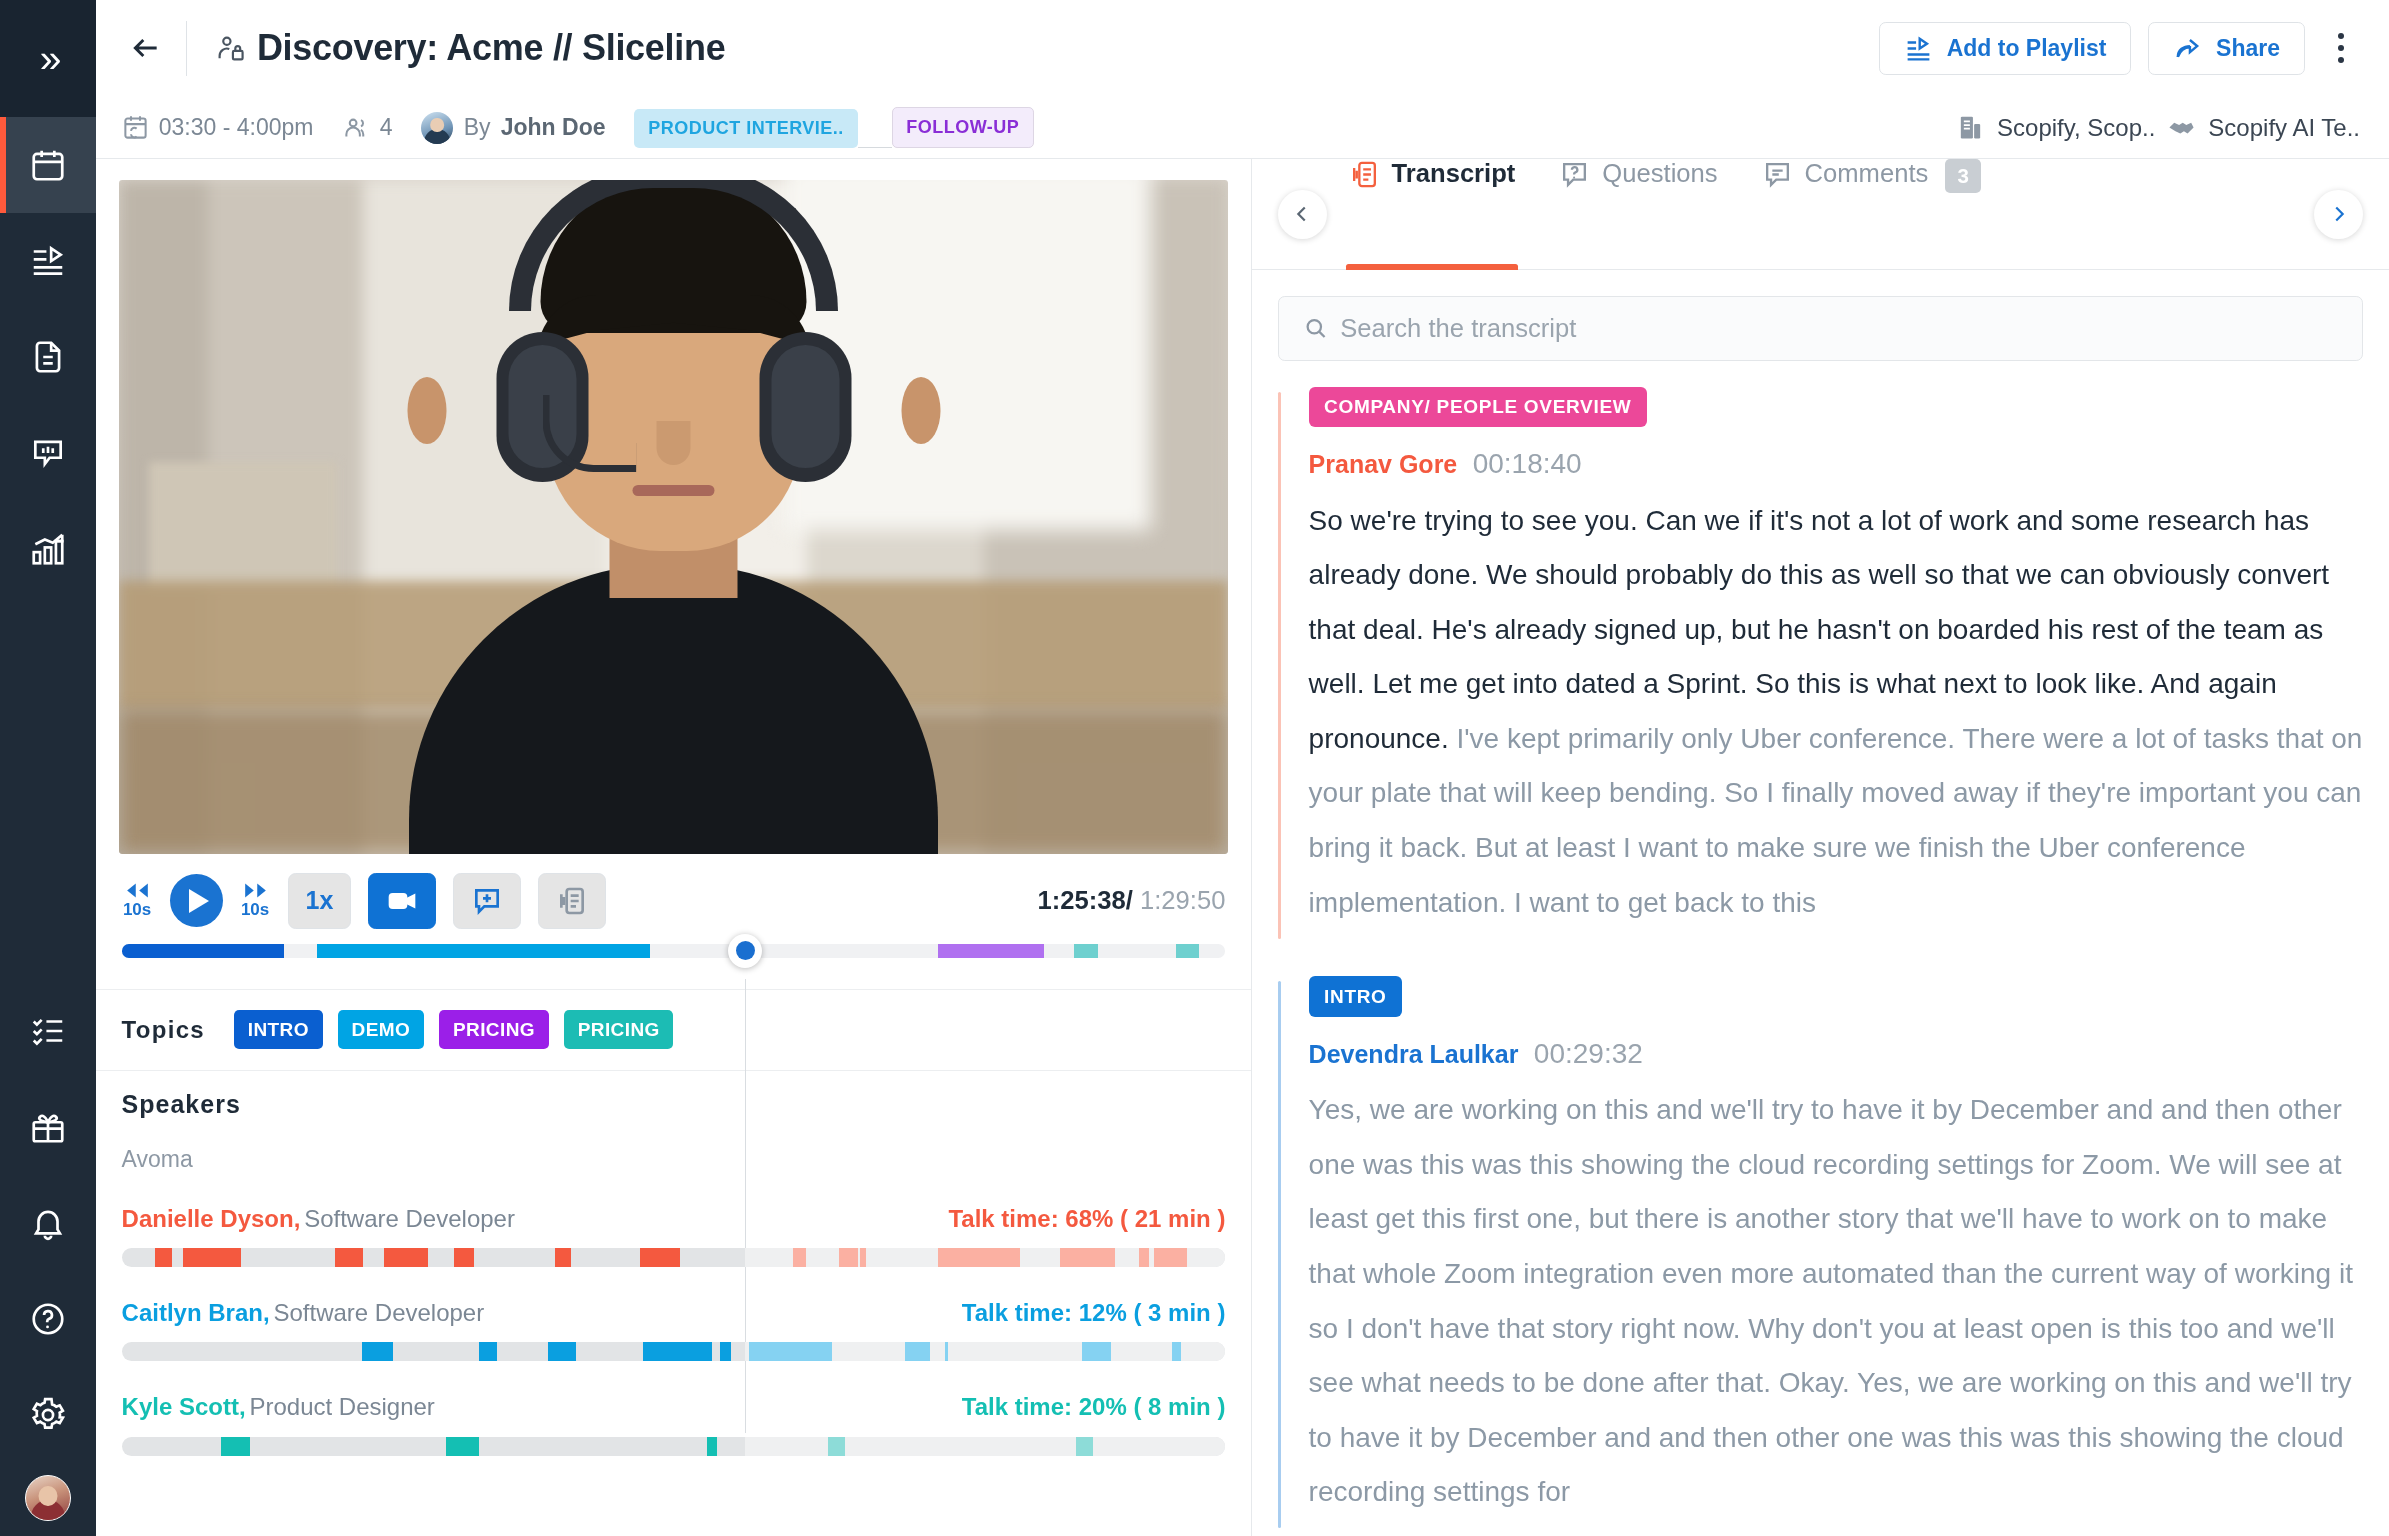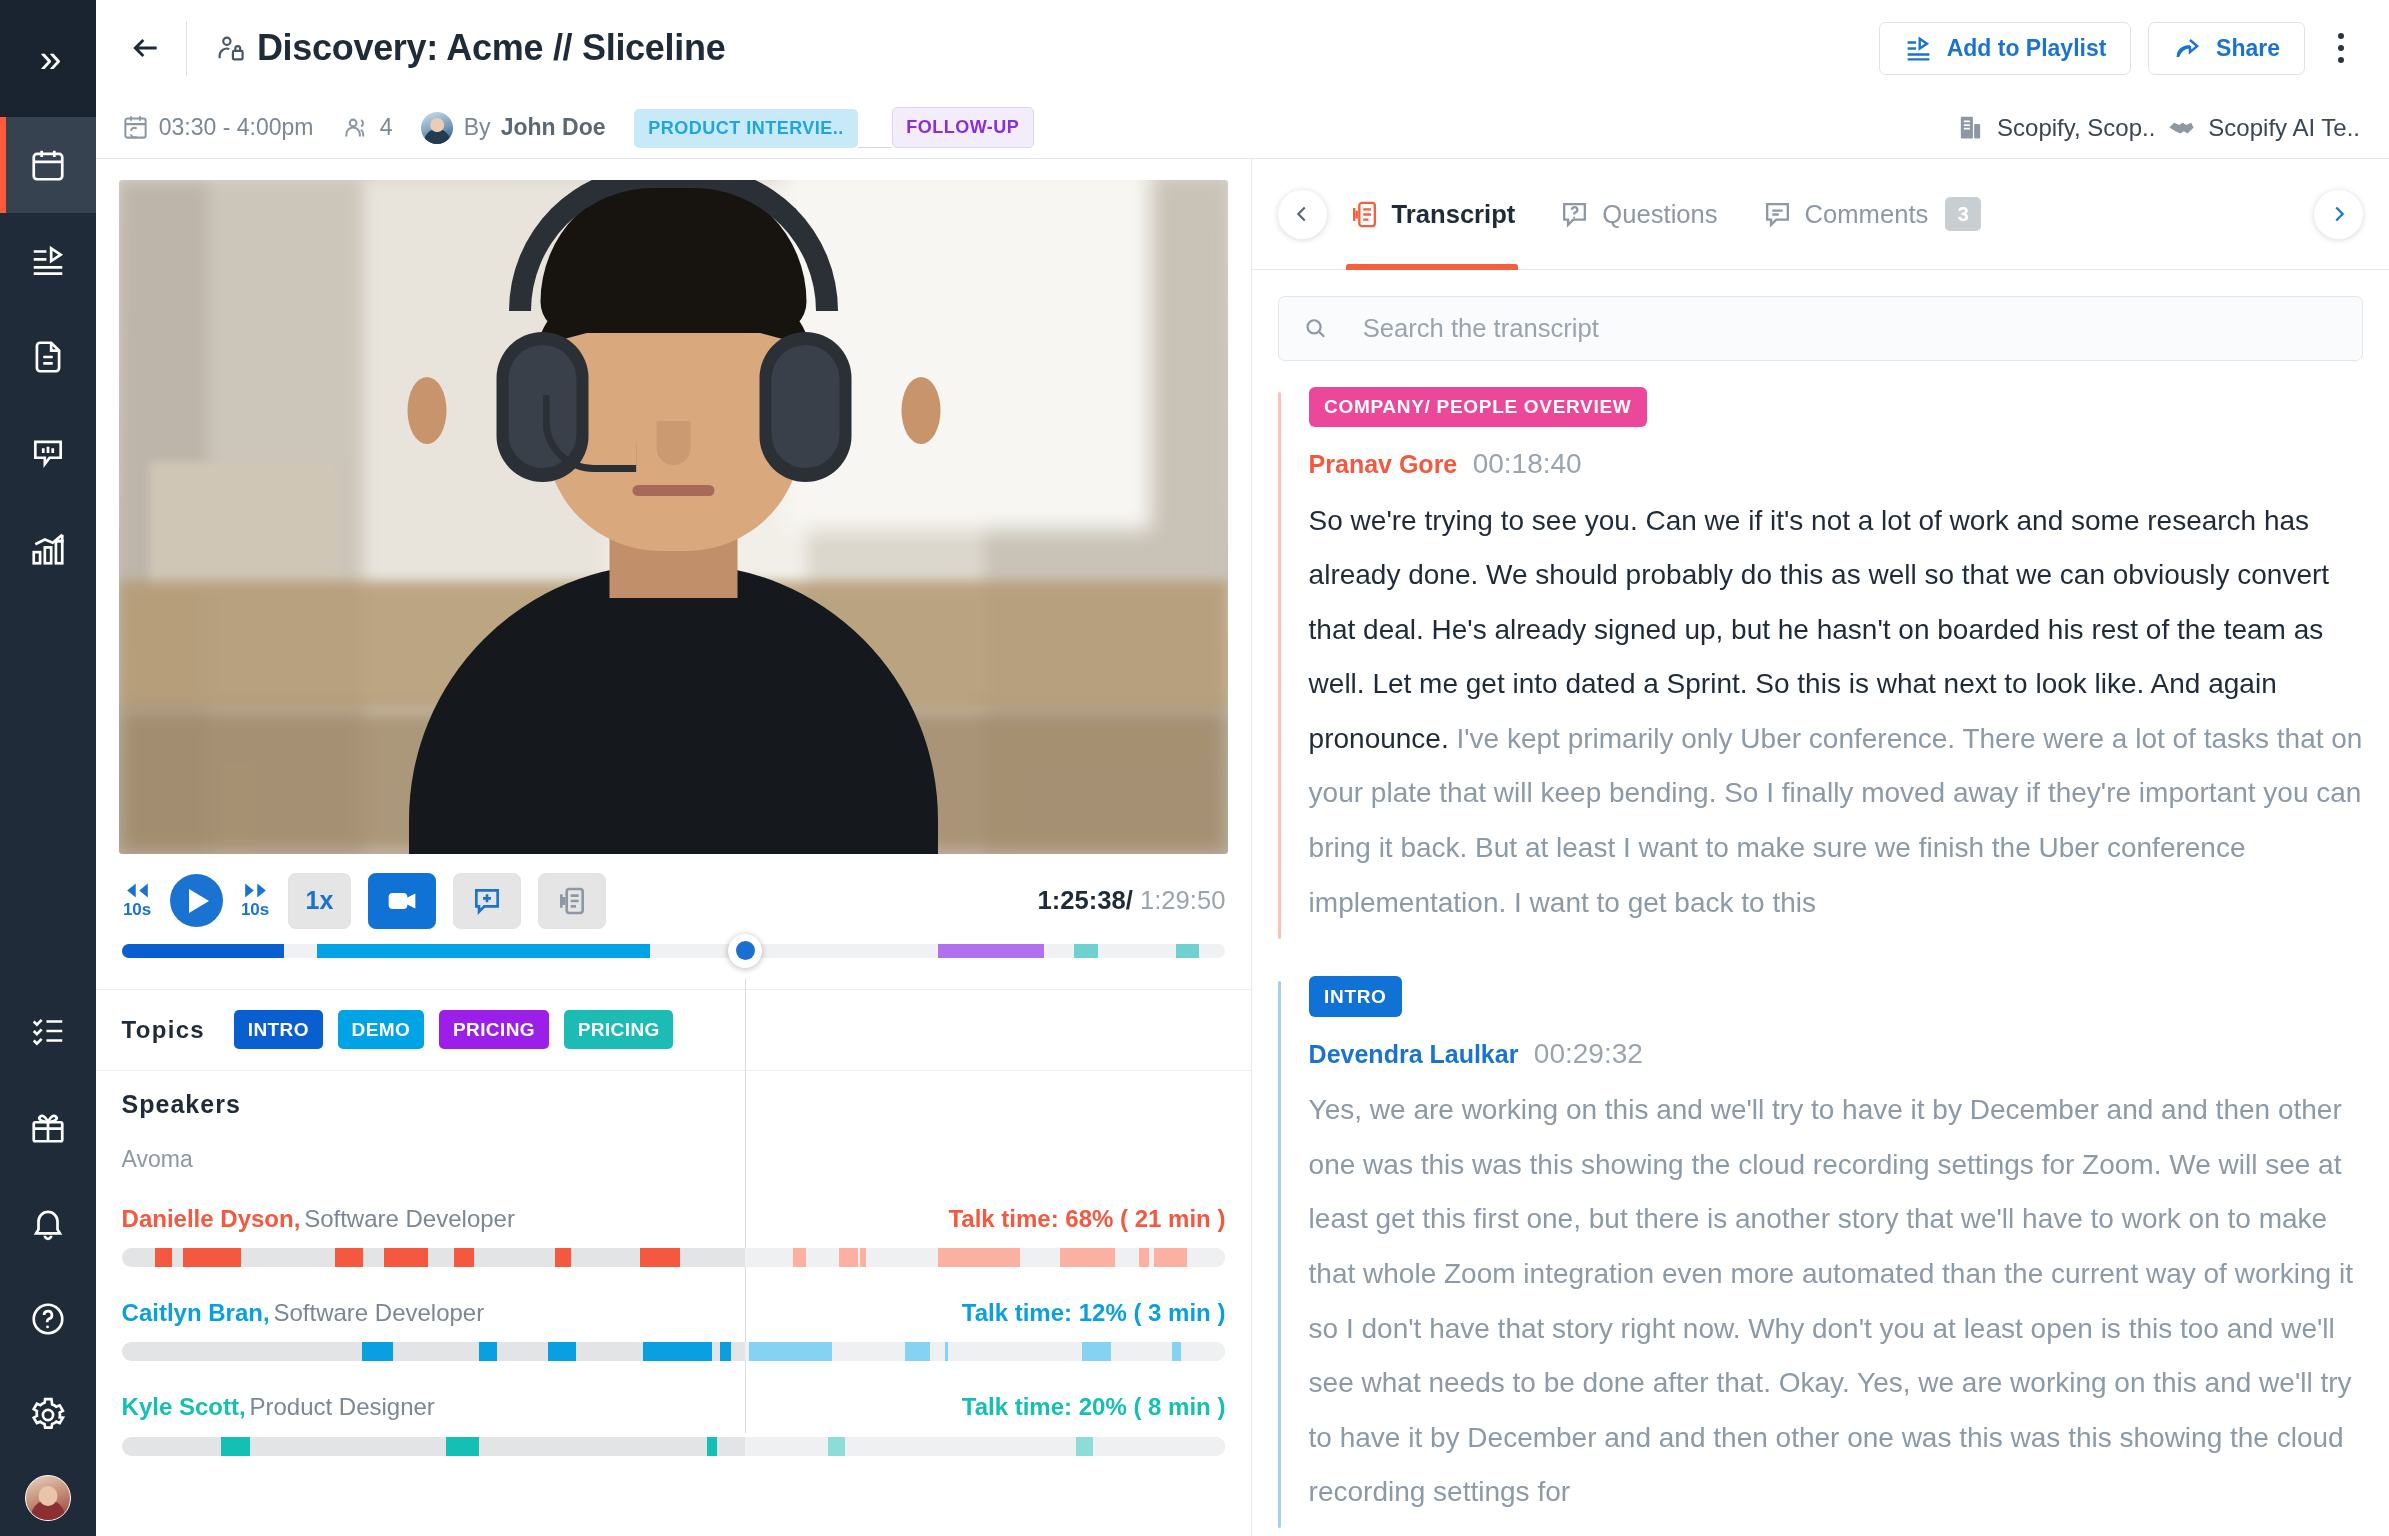--- a/index.html
+++ b/index.html
@@ -172,28 +172,28 @@
   .sp-bar { margin-top: 15.4px; position: relative; height: 19px; background: #e2e4e6; border-radius: 9.4px; overflow: hidden;}
   .sp-bar .after { position:absolute; top:0; bottom:0; background:#eff0f1; }
   .sp-seg { position: absolute; top: 0; height: 19px; }
 
   
   .tabs { display: flex; align-items: center; height: 111px; padding: 0 25.6px; border-bottom: 0.9px solid #e6e9ec; gap: 0; background:#fff;}
   .arrow-btn { width: 49px; height: 49px; border-radius: 50%; background:#fff; box-shadow: 0 0.9px 6px rgba(0,0,0,.16);
       display:flex; align-items:center; justify-content:center; cursor:pointer; flex:0 0 49px;}
   .arrow-btn svg { width: 22px; height: 22px; stroke: #5b6773; fill:none; stroke-width:2.4;}
   .arrow-btn.next svg { stroke: #1a73d1; }
-  .tab { display: flex; align-items: center; gap: 12px; height: 111px; padding: 0 22px; cursor: pointer; position: relative; white-space: nowrap;}
+  .tab { display: flex; align-items: flex-start; gap: 12px; height: 111px; padding: 0 22px; cursor: pointer; position: relative; white-space: nowrap;}
   .tab-label { font-size: 25.6px; color: #8d98a4; font-weight: 400; }
   .tab.active .tab-label { color: #1f2b38; font-weight: 700; }
   .tab svg { width: 31px; height: 31px; stroke: #8d98a4; fill: none; stroke-width: 1.8; }
   .tab.active svg { stroke: #f4603e; }
   .tab.active::after { content:""; position:absolute; left: 19px; right: 19px; bottom: 0; height: 5.1px; background:#f4603e; border-radius:2.6px 2.6px 0 0;}
   .badge { background: #c9ced3; color: #fff; font-size: 20.5px; font-weight: 700; padding: 5.1px 12px; border-radius: 5.1px; margin-left: 5.1px;}
-  .search-bar { margin: 25.6px; height: 67px; border: 1.2px solid #e3e6e9; border-radius: 6.8px; background: #fafbfc; display:flex; align-items:center; padding: 0 24px; gap: 36px;}
+  .search-bar { margin: 25.6px; height: 67px; border: 1.2px solid #e3e6e9; border-radius: 6.8px; background: #fafbfc; display:flex; align-items:center; padding: 0 24px; gap: 13px;}
   .search-bar svg { width: 25.6px; height: 25.6px; stroke:#8d98a4; fill:none; stroke-width:2.2;}
   .search-bar input { border:0; outline:0; background:transparent; font-size: 25.6px; color:#5b6773; font-family:inherit; width:100%;}
   .search-bar input::placeholder { color:#9aa4ae; }
   .transcript { flex: 1 1 auto; overflow: hidden; padding: 0 25.6px 0 25.6px; min-height: 0;}
   .tblock { position: relative; padding-left: 31px; margin-bottom: 46px; }
   .tbar { position:absolute; left: 0; top: 5.1px; bottom: -8.5px; width: 3.4px; border-radius: 1.7px;}
   .ttag { display:inline-block; color:#fff; font-size: 19px; font-weight: 700; letter-spacing: 0.7px; padding: 9.4px 15.4px; border-radius: 6px;}
   .tmeta { margin-top: 20.5px; display:flex; align-items: baseline; gap: 15.4px;}
   .tname { font-size: 25px; font-weight: 700;}
   .ttime { font-size: 28px; color: #9aa4ae; }

